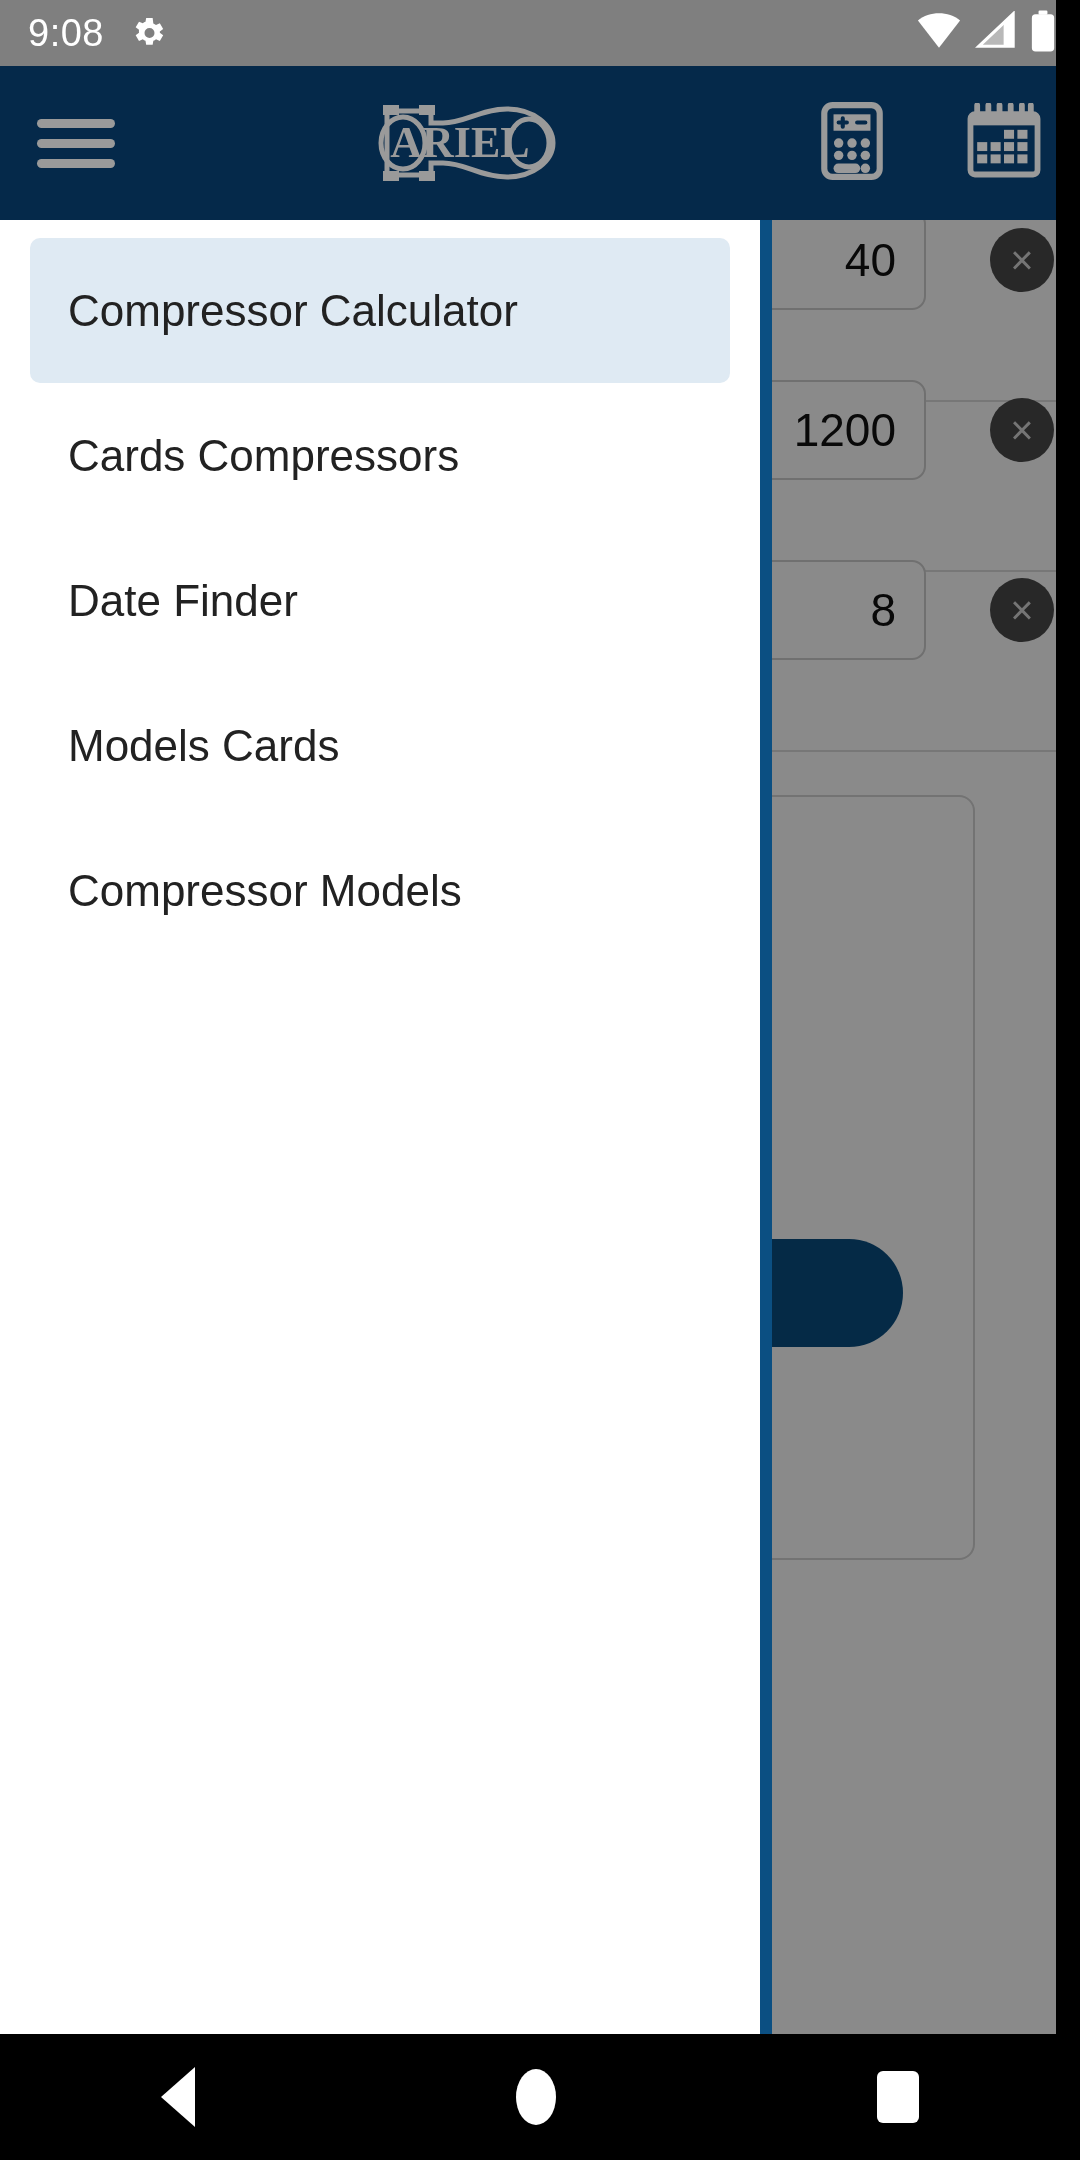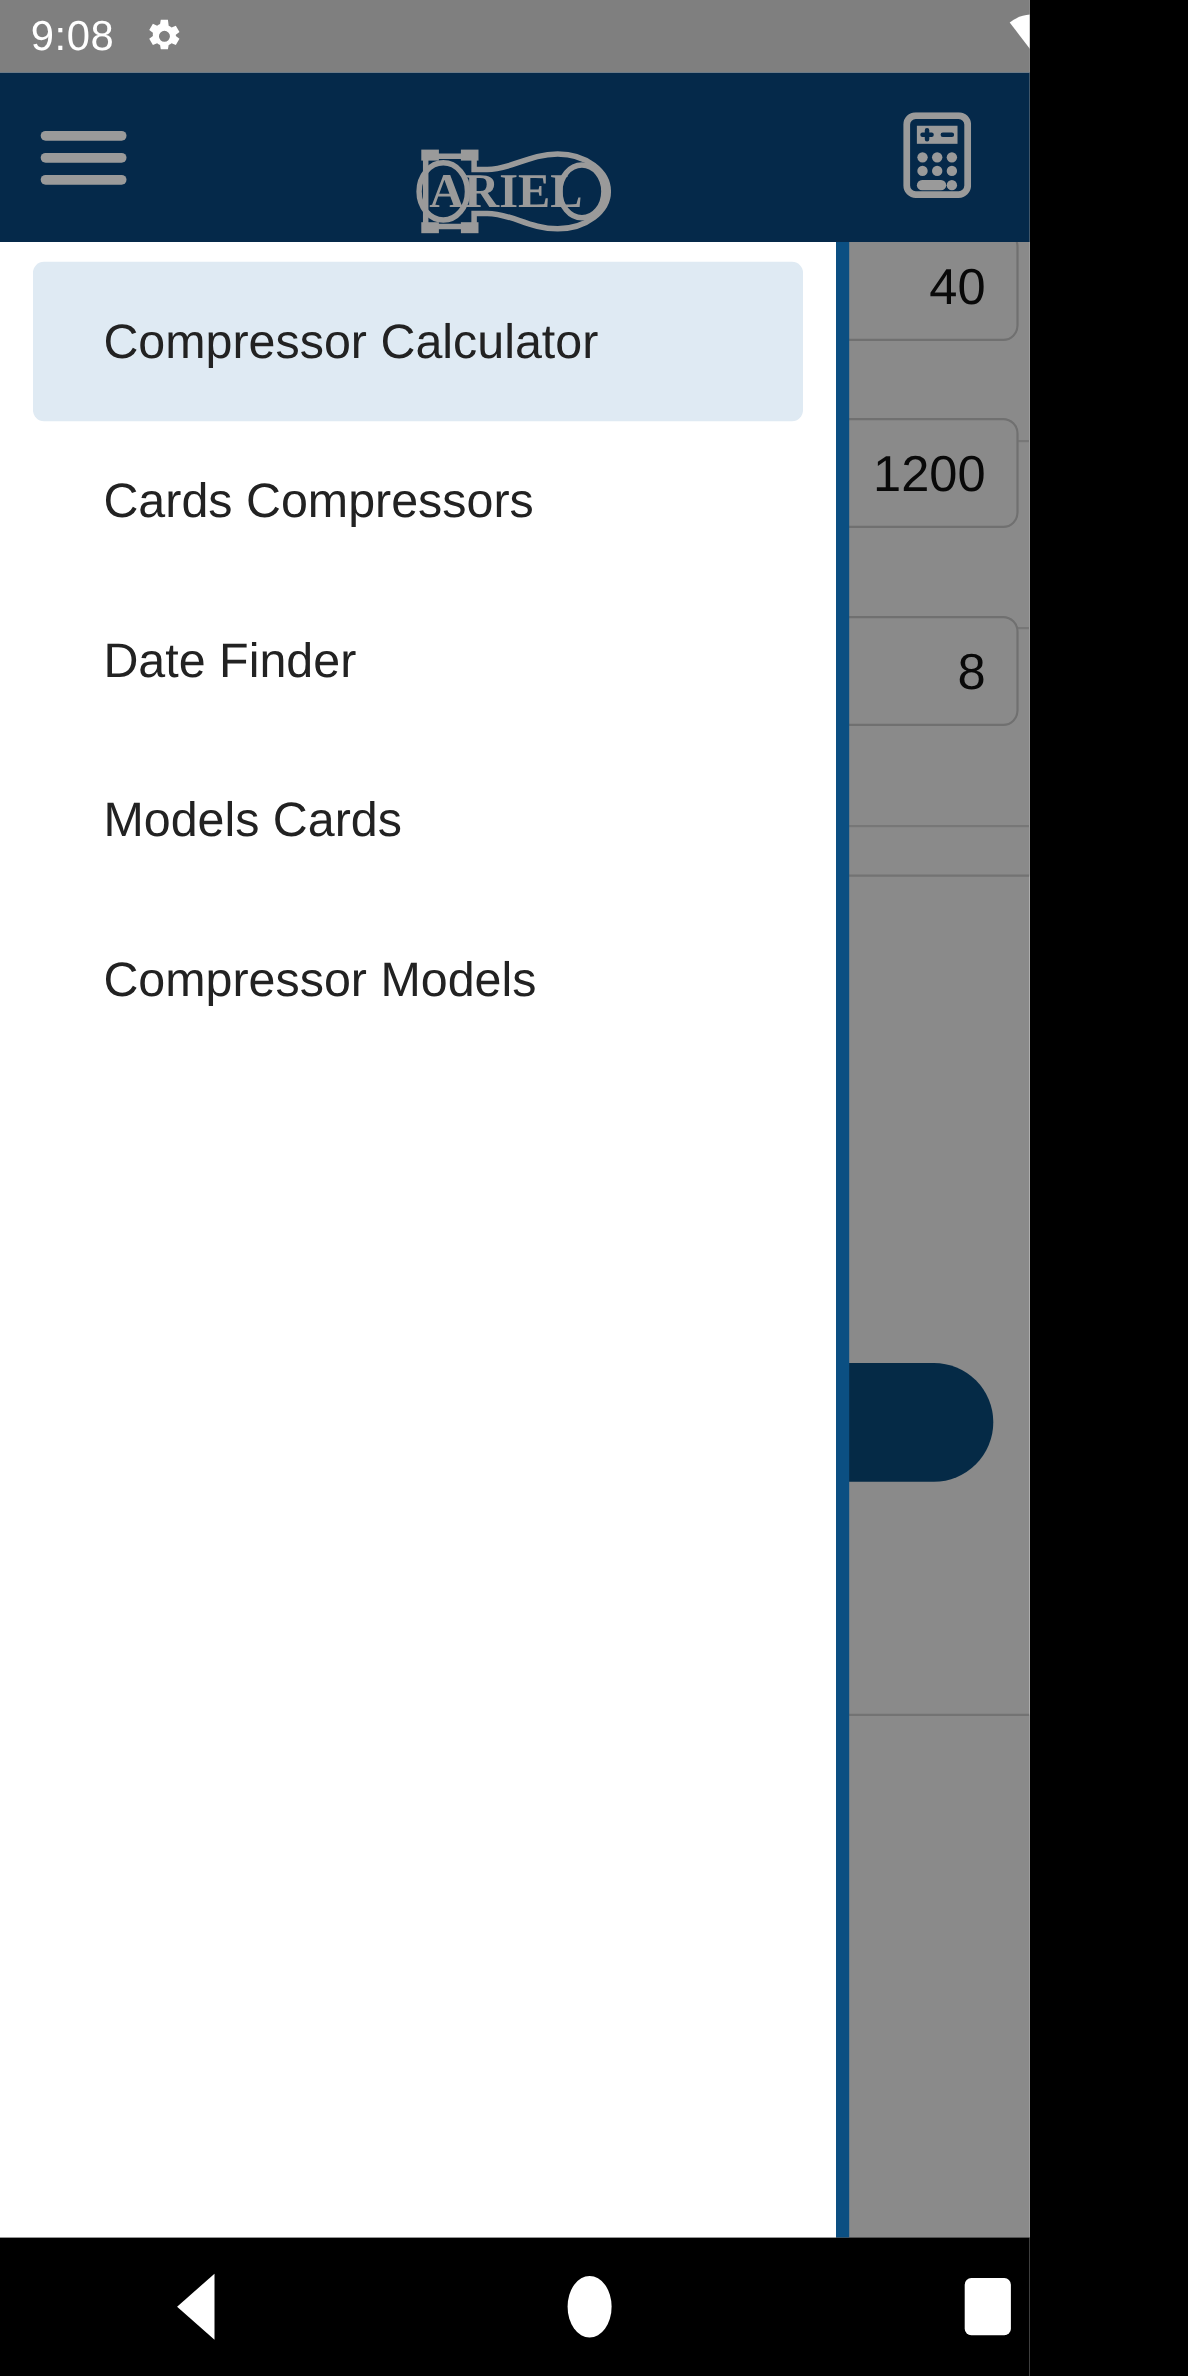--- a/index.html
+++ b/index.html
@@ -2,38 +2,38 @@
 <html><head>
 <meta charset="utf-8">
 <style>
   * { margin:0; padding:0; box-sizing:border-box; }
   html, body {
     width:1080px; height:2160px;
     background:#000;
     font-family:"Liberation Sans", sans-serif;
     overflow:hidden;
   }
-  #screen { position:relative; width:936px; height:2160px; overflow:hidden; background:#fff; }
+  #screen { position:relative; width:1056px; height:2160px; overflow:hidden; background:#fff; }
 
   
   .statusbar{
     position:absolute; top:0; left:0; width:1080px; height:66px;
     background:#7f7f7f; display:flex; align-items:center;
     padding:0 24px 0 28px;
   }
   .status-clock{ color:#fff; font-size:38px; letter-spacing:.5px; }
   .status-left-icons{ display:flex; align-items:center; margin-left:24px; }
   .status-spacer{ flex:1; }
   .status-right{ display:flex; align-items:center; gap:13px; }
 
   
   .appbar{
     position:absolute; top:66px; left:0; width:1080px; height:154px;
     background:#05294a;
-    display:flex; align-items:flex-end;
+    display:flex; align-items:center;
   }
   .appbar-hamburger{ width:152px; height:154px; display:flex; align-items:center; justify-content:center; }
   .ham-lines{ width:78px; }
   .ham-lines span{ display:block; height:9px; border-radius:5px; background:#9a9a9a; margin:11px 0; }
   .appbar-logo{ flex:1; display:flex; align-items:center; justify-content:center; }
   .appbar-actions{ display:flex; align-items:center; }
   .appbar-btn{ width:152px; height:154px; display:flex; align-items:center; justify-content:center; }
 
   
   .content{
@@ -77,21 +77,21 @@
     position:absolute; top:220px; left:0; width:760px; height:1814px;
     background:#fff; z-index:5;
   }
   .drawer-edge{
     position:absolute; top:220px; left:760px; width:12px; height:1814px;
     background:#0b4f82; z-index:6;
   }
   .drawer-list{ padding-top:18px; }
   .drawer-item{
     height:145px; display:flex; align-items:center;
-    padding-left:64px; margin:0 30px;
+    padding-left:38px; margin:0 30px;
     font-size:44px; color:#222; border-radius:10px;
   }
   .drawer-item.active{ background:#dfeaf3; }
 
   
   .navbar{
     position:absolute; bottom:0; left:0; width:1080px; height:126px;
     background:#000; display:flex; align-items:center; justify-content:space-around;
   }
   .nav-back{

